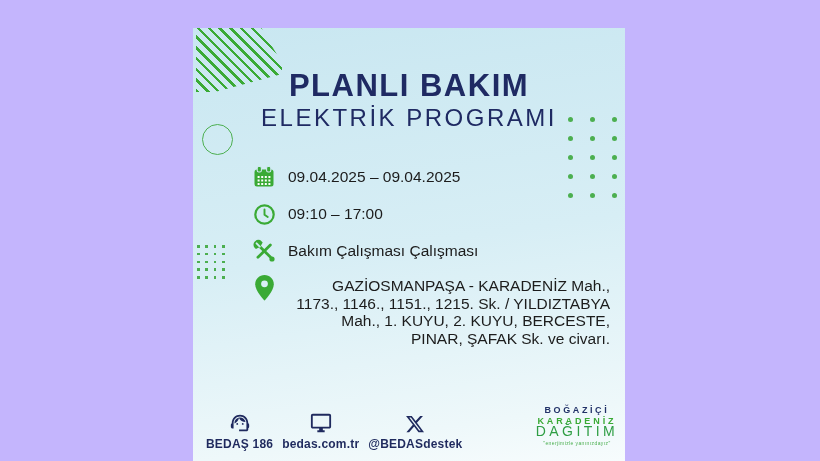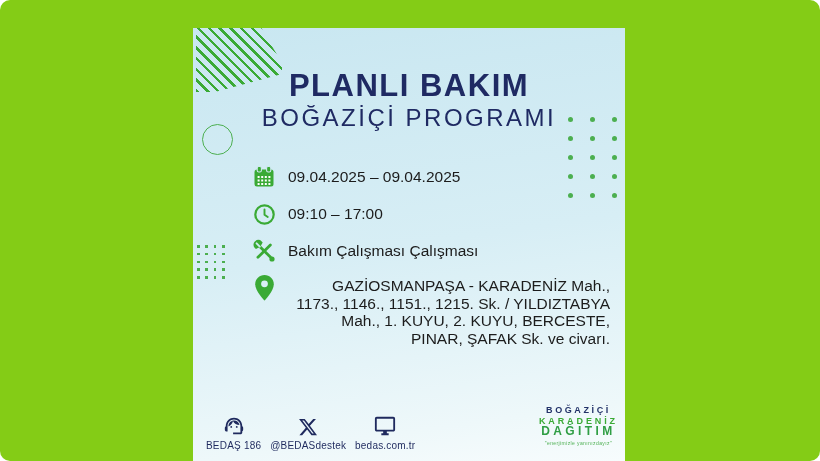--- a/index.html
+++ b/index.html
@@ -1,18 +1,18 @@
 <!DOCTYPE html>
 <html><head>
 <meta charset="utf-8">
 <style>
   * { margin: 0; padding: 0; box-sizing: border-box; }
   html, body { width: 820px; height: 461px; background: #ffffff; overflow: hidden;
     font-family: "Liberation Sans", sans-serif; }
-  .stage { position: relative; width: 820px; height: 461px; background: #84cc16; border-radius: 10px; }
+  .stage { position: relative; width: 820px; height: 461px; background: #c4b5fd; }
 
   .card {
     position: absolute; left: 193px; top: 28px; width: 432px; height: 433px;
     background: linear-gradient(172deg, #c9e7f1 0%, #d7eef5 50%, #eef8fa 88%, #f7fcfd 100%);
     overflow: hidden;
   }
 
   
   .stripes {
     position: absolute; left: 3px; top: 0; width: 86px; height: 64px;
@@ -47,26 +47,26 @@
   .row .ic { width: 26px; height: 26px; flex: 0 0 26px; margin-right: 11px; display: flex;
     align-items: center; justify-content: center; }
   .row .txt { color: #1c1c1c; font-size: 15.5px; line-height: 17.5px; padding-top: 4px; }
   .row.addr .txt { width: 322px; padding-top: 2px; }
 
   .footer { position: absolute; left: 0; bottom: 8px; width: 100%; height: 48px; }
   .contacts { position: absolute; left: 13px; bottom: 2px; display: flex; align-items: flex-end; }
   .contact { display: flex; flex-direction: column; align-items: center; margin-right: 9px; }
   .contact .cic { height: 26px; display: flex; align-items: flex-end; justify-content: center;
     margin-bottom: 3px; }
-  .contact .clabel { font-size: 10px; color: #1f2a5e; font-weight: 400; letter-spacing: 0.2px; }
+  .contact .clabel { font-size: 12px; color: #1f2a5e; font-weight: 700; letter-spacing: 0.2px; }
 
   .logo { position: absolute; right: 7px; bottom: 5px; text-align: center; line-height: 10.5px; }
   .logo .l1 { color: #223268; font-size: 9px; font-weight: 800; letter-spacing: 2.6px; }
   .logo .l2 { color: #3aaa35; font-size: 9px; font-weight: 800; letter-spacing: 2.9px; }
-  .logo .l3 { color: #2f9e44; font-size: 12px; font-weight: 700; letter-spacing: 3.4px; }
+  .logo .l3 { color: #2f9e44; font-size: 14px; font-weight: 400; letter-spacing: 3.4px; }
   .logo .tag { color: #4caf50; font-size: 5px; letter-spacing: 0.4px; margin-top: 1px; }
 
   svg { display: block; }
 </style>
 </head>
 <body>
 
 <div class="stage">
   <div class="card">
 
@@ -108,21 +108,21 @@
         <i></i>
         <i></i>
         <i></i>
         <i></i>
         <i></i>
         <i></i>
     </div>
 
     <div class="title">
       <div class="t1">PLANLI BAKIM</div>
-      <div class="t2">BOĞAZİÇİ PROGRAMI</div>
+      <div class="t2">ELEKTRİK PROGRAMI</div>
     </div>
 
     <div class="rows">
 
       <div class="row">
         <span class="ic">
           <svg width="24" height="24" viewBox="0 0 24 24">
             <rect x="2.5" y="4.5" width="19" height="17" rx="2.5" fill="#3aaa35"></rect>
             <rect x="5.2" y="1.5" width="4.2" height="5.5" rx="1.6" fill="#3aaa35" stroke="#cfe9f2" stroke-width="1.1"></rect>
             <rect x="14.6" y="1.5" width="4.2" height="5.5" rx="1.6" fill="#3aaa35" stroke="#cfe9f2" stroke-width="1.1"></rect>
@@ -190,36 +190,36 @@
               <circle cx="9" cy="13" r="1"></circle>
                 <circle cx="15" cy="13" r="1"></circle>
               <path d="M18 11.03C17.52 8.18 15.04 6 12.05 6c-3.03 0-6.29 2.51-6.03 6.45 2.47-1.01 4.33-3.21 4.86-5.89 1.31 2.63 4 4.44 7.12 4.47z"></path>
             </svg>
           </span>
           <span class="clabel">BEDAŞ 186</span>
         </div>
 
         <div class="contact">
           <span class="cic">
+            <svg width="24" height="22" viewBox="0 0 24 24" fill="#1f2a5e">
+              <path d="M21 2H3c-1.1 0-2 .9-2 2v12c0 1.1.9 2 2 2h7v2H8v2h8v-2h-2v-2h7c1.1 0 2-.9 2-2V4c0-1.1-.9-2-2-2zm0 14H3V4h18v12z"></path>
+            </svg>
+          </span>
+          <span class="clabel">bedas.com.tr</span>
+        </div>
+
+        <div class="contact">
+          <span class="cic">
             <svg width="20" height="20" viewBox="0 0 24 24" fill="#1f2a5e">
               <path d="M18.244 2.25h3.308l-7.227 8.26 8.502 11.24H16.17l-5.214-6.817L4.99 21.75H1.68l7.73-8.835L1.254 2.25H8.08l4.713 6.231zm-1.161 17.52h1.833L7.084 4.126H5.117z"></path>
             </svg>
           </span>
           <span class="clabel">@BEDASdestek</span>
         </div>
 
-        <div class="contact">
-          <span class="cic">
-            <svg width="24" height="22" viewBox="0 0 24 24" fill="#1f2a5e">
-              <path d="M21 2H3c-1.1 0-2 .9-2 2v12c0 1.1.9 2 2 2h7v2H8v2h8v-2h-2v-2h7c1.1 0 2-.9 2-2V4c0-1.1-.9-2-2-2zm0 14H3V4h18v12z"></path>
-            </svg>
-          </span>
-          <span class="clabel">bedas.com.tr</span>
-        </div>
-
       </div>
 
       <div class="logo">
         <div class="l1">BOĞAZİÇİ</div>
         <div class="l2">KARADENİZ</div>
         <div class="l3">DAĞITIM</div>
         <div class="tag">"enerjimizle yanınızdayız"</div>
       </div>
     </div>
 

